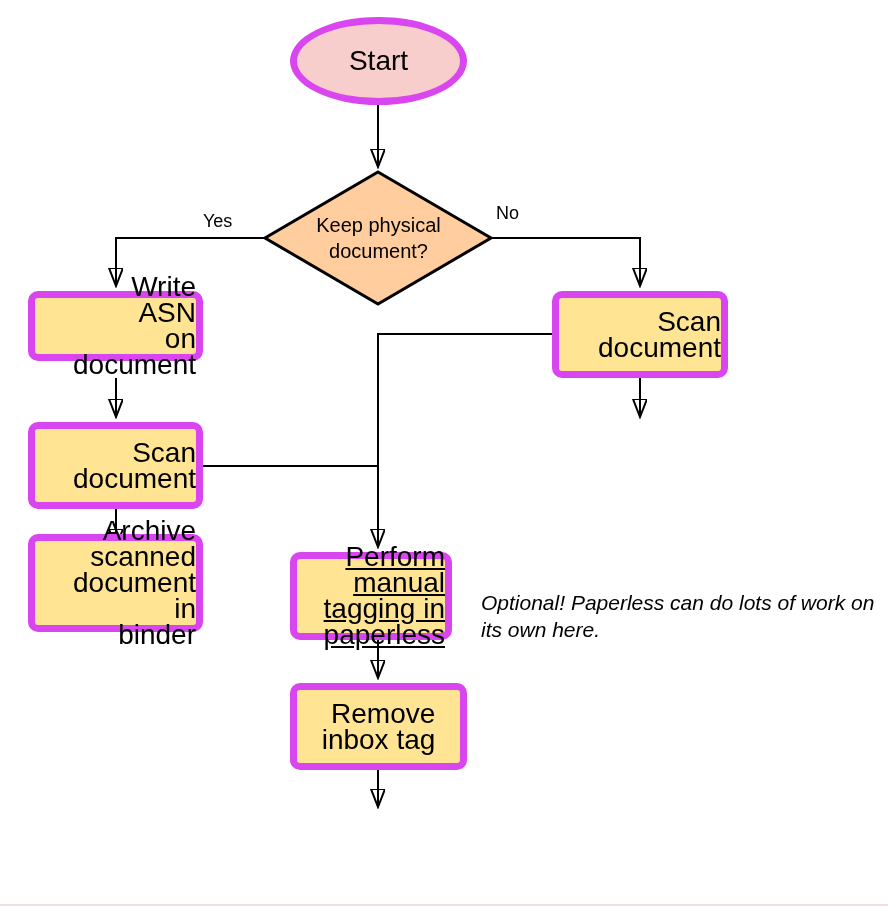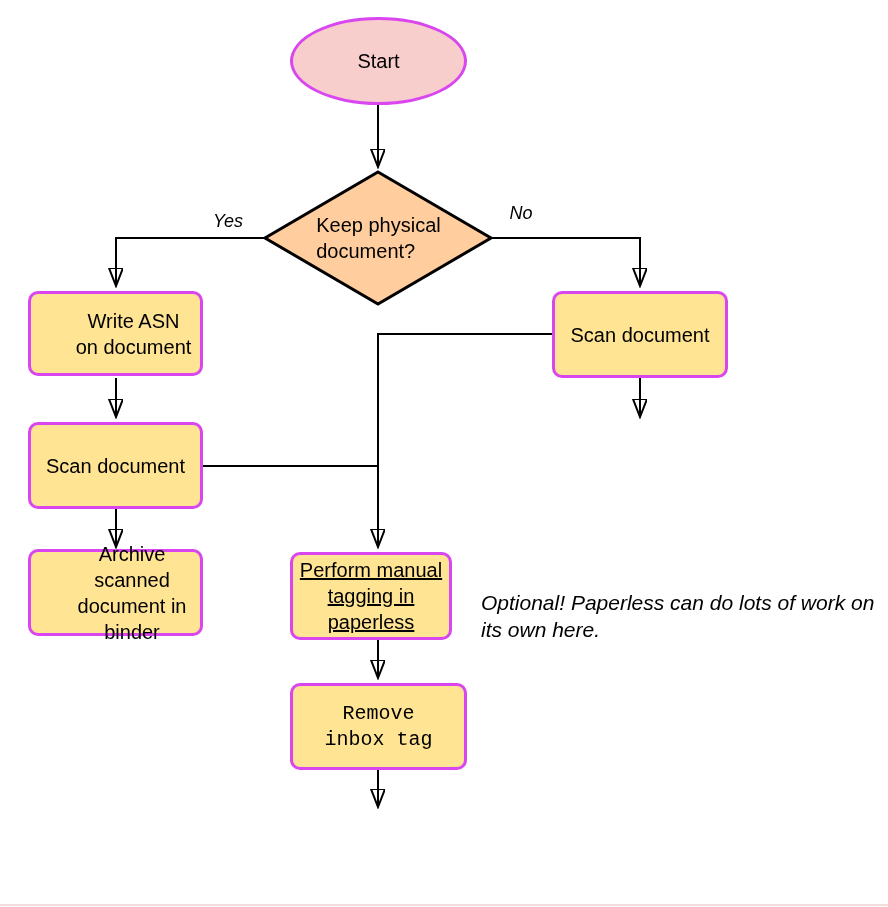--- a/index.html
+++ b/index.html
@@ -21,66 +21,65 @@
     fill: none;
     stroke: #000000;
     stroke-width: 2;
   }
   .node {
     position: absolute;
     box-sizing: border-box;
     display: flex;
     align-items: center;
     justify-content: center;
-    text-align: center;
-    font-size: 20px;
+    text-align: right;
+    font-size: 28px;
     line-height: 26px;
     white-space: pre-line;
-    border: 3px solid #d946ef;
+    border: 7px solid #d946ef;
   }
   .rect {
     background: #ffe494;
     border-radius: 10px;
   }
   .terminator {
     background: #f8cecc;
     border-radius: 50%;
   }
   .diamond-label {
     position: absolute;
     display: flex;
     align-items: center;
     justify-content: center;
-    text-align: left;
+    text-align: center;
     font-size: 20px;
     line-height: 26px;
     white-space: pre-line;
   }
   .edge-label {
     position: absolute;
     font-size: 18px;
     line-height: 20px;
-    text-align: center;
-    font-style: italic;
+    text-align: left;
   }
   .annotation {
     position: absolute;
     font-style: italic;
     font-size: 21px;
     line-height: 27px;
   }
   
   #node-start        { left: 290px; top: 17px;  width: 177px; height: 88px; }
-  #node-write-asn    { left: 28px;  top: 291px; width: 175px; height: 85px; padding-left: 36px; }
+  #node-write-asn    { left: 28px;  top: 291px; width: 175px; height: 70px; padding-left: 36px; }
   #node-scan-left    { left: 28px;  top: 422px; width: 175px; height: 87px; }
-  #node-archive      { left: 28px;  top: 549px; width: 175px; height: 87px; padding-left: 33px; }
+  #node-archive      { left: 28px;  top: 534px; width: 175px; height: 98px; padding-left: 33px; }
   #node-scan-right   { left: 552px; top: 291px; width: 176px; height: 87px; }
   #node-trash        { left: 552px; top: 422px; width: 176px; height: 87px; }
   #node-tagging      { left: 290px; top: 552px; width: 162px; height: 88px; text-decoration: underline; }
-  #node-remove-inbox { left: 290px; top: 683px; width: 177px; height: 87px; font-family: Liberation Mono, monospace; }
+  #node-remove-inbox { left: 290px; top: 683px; width: 177px; height: 87px; }
   #node-end          { left: 289px; top: 812px; width: 178px; height: 88px; }
   #label-decision    { left: 265px; top: 171px; width: 227px; height: 133px; }
   #edge-label-yes    { left: 203px; top: 211px; width: 50px; }
   #edge-label-no     { left: 496px; top: 203px; width: 50px; }
   #annotation-note   { left: 481px; top: 589px; width: 420px; }
   .bottom-strip {
     position: absolute;
     left: 0; top: 904px;
     width: 888px; height: 2px;
     background: #f3dedd;

